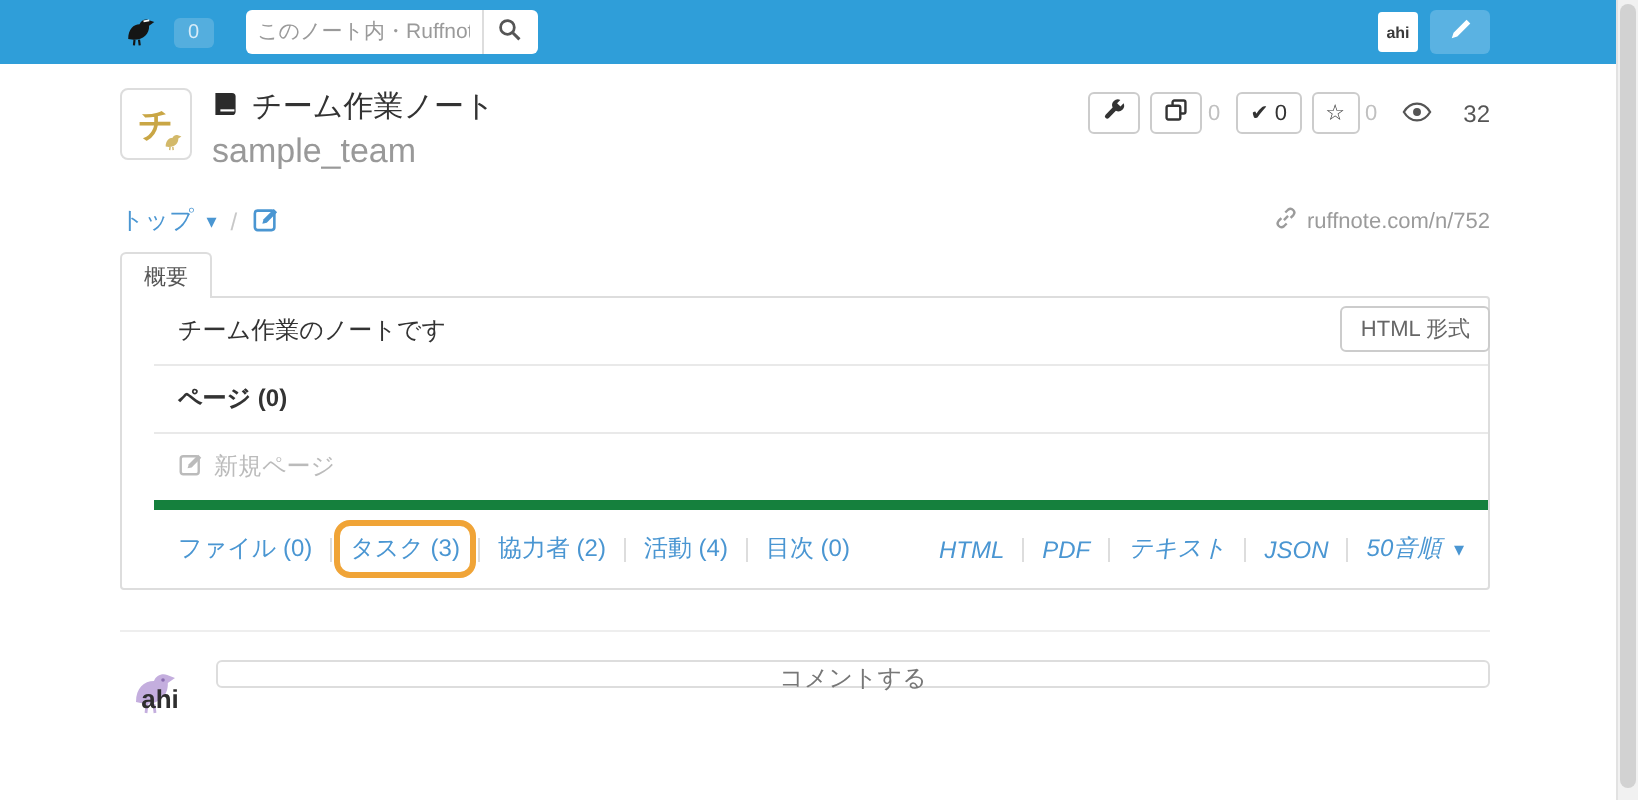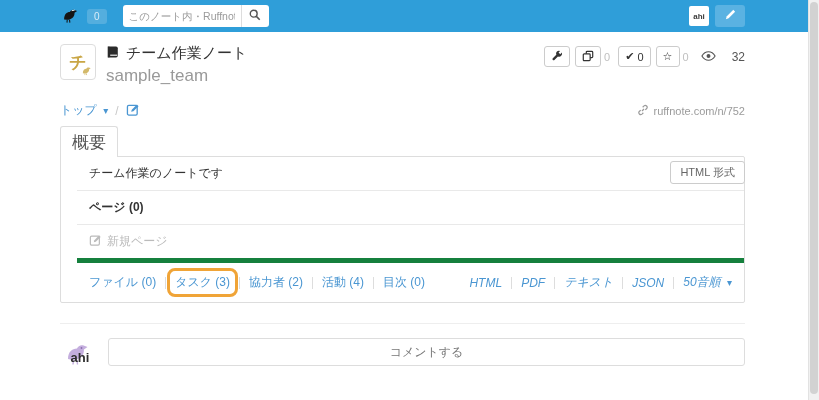--- a/index.html
+++ b/index.html
@@ -111,21 +111,21 @@
   
   .crumb-row { display: flex; align-items: center; margin-top: 16px; font-size: 12px; }
   .crumb-sep { color: #c8c8c8; margin: 0 7px; }
   .permalink { margin-left: auto; display: flex; align-items: center; gap: 4px; color: #9b9b9b; font-size: 11px; }
 
   
   .panel-wrap { margin-top: 6px; }
   .tab {
     display: inline-block;
     padding: 4px 11px 3px;
-    font-size: 17px;
+    font-size: 11px;
     color: #555;
     background: #fff;
     border: 1px solid #ddd;
     border-bottom: none;
     border-radius: 3px 3px 0 0;
     position: relative;
     top: 1px;
     z-index: 1;
     cursor: default;
   }
@@ -174,21 +174,21 @@
     display: flex; align-items: center; justify-content: center;
   }
   .ahi-avatar .ahi-label {
     position: relative; z-index: 1;
     font-weight: bold; font-size: 13px; color: #2e2e2e;
   }
   .ahi-avatar svg { position: absolute; left: 4px; top: 4px; }
   .comment-btn {
     flex: 1;
     margin-left: 8px;
-    height: 28px;
+    height: 14px;
     background: #fff;
     border: 1px solid #ddd;
     border-radius: 3px;
     color: #777;
     font-size: 12px;
     cursor: pointer;
     font-family: inherit;
   }
 
   

